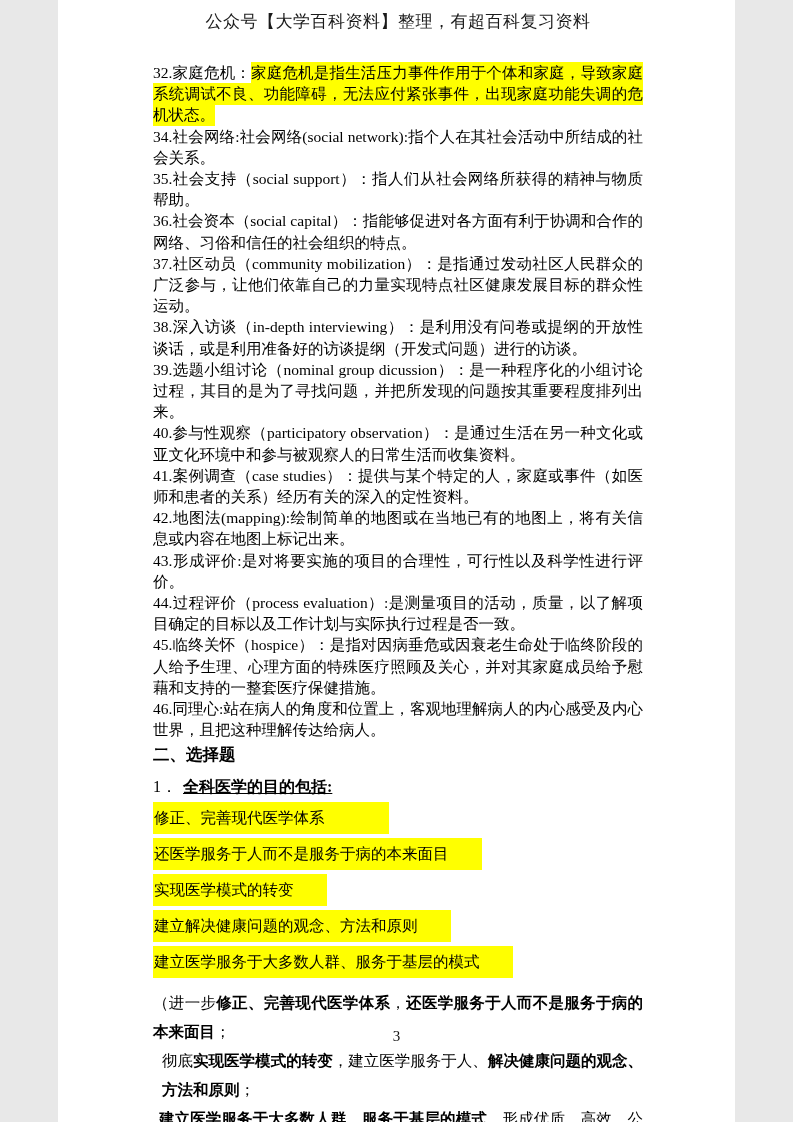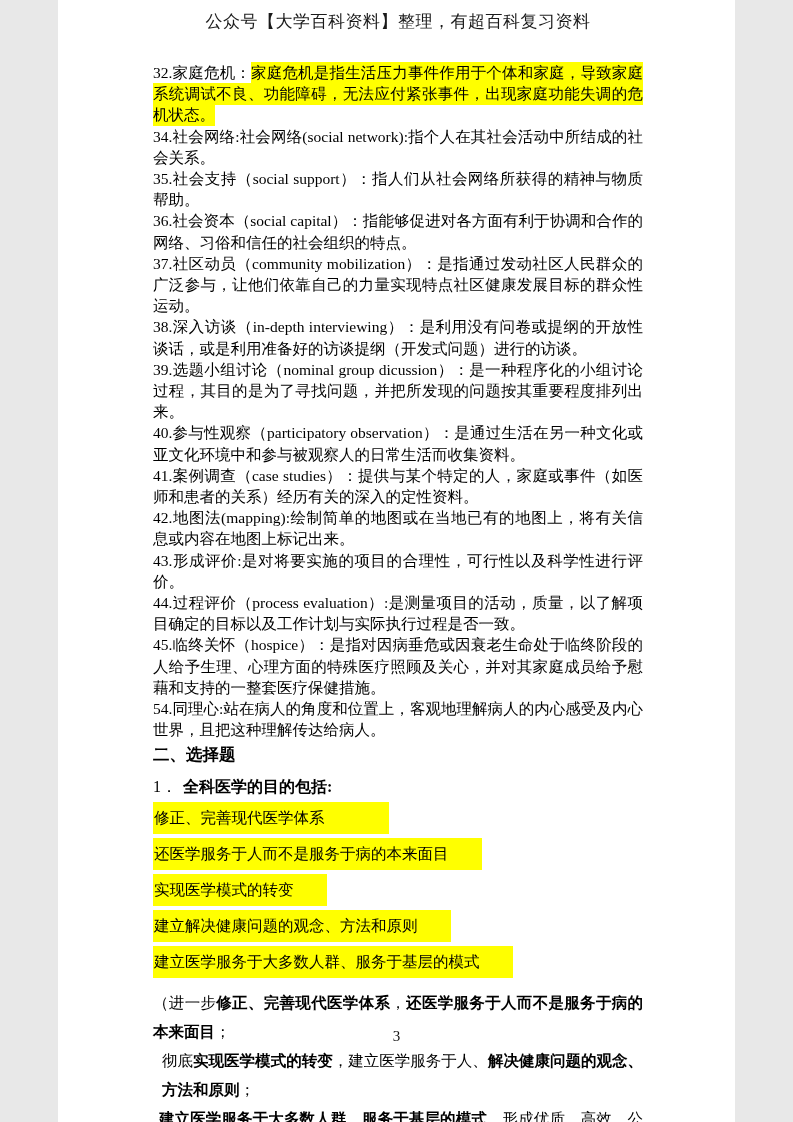--- a/index.html
+++ b/index.html
@@ -30,21 +30,21 @@
   .defs p { margin:0; }
   .hl { background:#ffff00; padding:2px 0 3px; }
   .sec-head {
     font-weight:bold;
     font-size:16.5px;
     line-height:25px;
     margin-top:1px;
   }
   .q-title { margin-top:8px; font-size:16px; line-height:24px; }
   .qnum { font-weight:normal; margin-right:6px; }
-  .qbold { font-weight:bold; }
+  .qbold { font-weight:bold;text-decoration:underline; }
   .opts { margin-top:3px; }
   .opt { margin:0 0 4px; font-size:15.5px; line-height:25px; }
   .opt .hlb {
     display:inline-block;
     background:#ffff00;
     padding:3px 2px 4px 1px;
     white-space:pre;
   }
   .opt2 { margin-bottom:2px; }
   .opt2 .hlb { padding:8px 2px 5px 1px;text-align:center; }
@@ -77,21 +77,21 @@
     <p>36.社会资本（social capital）：指能够促进对各方面有利于协调和合作的网络、习俗和信任的社会组织的特点。</p>
     <p>37.社区动员（community mobilization）：是指通过发动社区人民群众的广泛参与，让他们依靠自己的力量实现特点社区健康发展目标的群众性运动。</p>
     <p>38.深入访谈（in-depth interviewing）：是利用没有问卷或提纲的开放性谈话，或是利用准备好的访谈提纲（开发式问题）进行的访谈。</p>
     <p>39.选题小组讨论（nominal group dicussion）：是一种程序化的小组讨论过程，其目的是为了寻找问题，并把所发现的问题按其重要程度排列出来。</p>
     <p>40.参与性观察（participatory observation）：是通过生活在另一种文化或亚文化环境中和参与被观察人的日常生活而收集资料。</p>
     <p>41.案例调查（case studies）：提供与某个特定的人，家庭或事件（如医师和患者的关系）经历有关的深入的定性资料。</p>
     <p>42.地图法(mapping):绘制简单的地图或在当地已有的地图上，将有关信息或内容在地图上标记出来。</p>
     <p>43.形成评价:是对将要实施的项目的合理性，可行性以及科学性进行评价。</p>
     <p>44.过程评价（process evaluation）:是测量项目的活动，质量，以了解项目确定的目标以及工作计划与实际执行过程是否一致。</p>
     <p>45.临终关怀（hospice）：是指对因病垂危或因衰老生命处于临终阶段的人给予生理、心理方面的特殊医疗照顾及关心，并对其家庭成员给予慰藉和支持的一整套医疗保健措施。</p>
-    <p>54.同理心:站在病人的角度和位置上，客观地理解病人的内心感受及内心世界，且把这种理解传达给病人。</p>
+    <p>46.同理心:站在病人的角度和位置上，客观地理解病人的内心感受及内心世界，且把这种理解传达给病人。</p>
   </div>
 
   <div class="sec-head">二、选择题</div>
 
   <div class="q-title">
     <span class="qnum">1．</span><span class="qbold">全科医学的目的包括:</span>
   </div>
 
   <div class="opts">
     <div class="opt"><span class="hlb">修正、完善现代医学体系　　　　</span></div>

